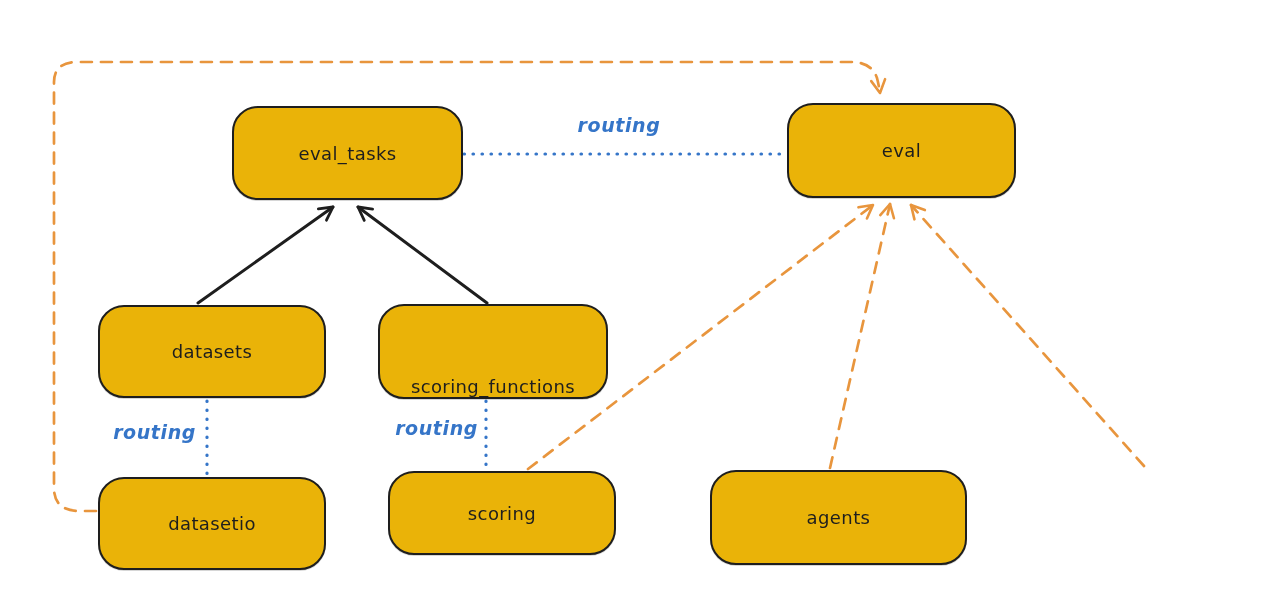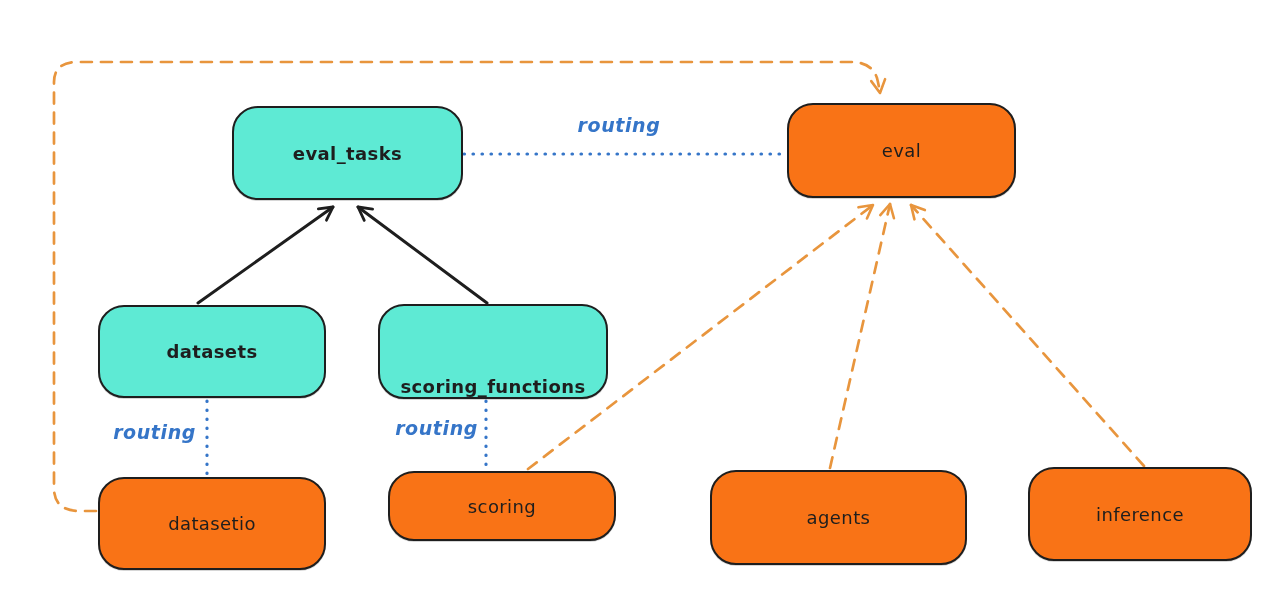--- a/index.html
+++ b/index.html
@@ -27,29 +27,29 @@
     border:2.6px solid #1e1e1e;
     border-radius:26px;
     display:flex;
     align-items:center;
     justify-content:center;
     font-size:18px;
     letter-spacing:0.4px;
     color:#1e1e1e;
     box-shadow:0 1px 0 rgba(30,30,30,0.18);
   }
-  .node.blue  { background:#5eead4;font-weight:bold; }
-  .node.green { background:#f97316; }
+  .node.blue  { background:#eab308; }
+  .node.green { background:#eab308; }
 
   #node-eval-tasks        { left:232px; top:106px; width:231px; height:94px; }
   #node-eval              { left:787px; top:103px; width:229px; height:95px; }
   #node-datasets          { left:98px;  top:305px; width:228px; height:93px;align-items:center; }
   #node-scoring-functions { left:378px; top:304px; width:230px; height:95px;align-items:flex-end; }
   #node-datasetio         { left:98px;  top:477px; width:228px; height:93px; }
-  #node-scoring           { left:388px; top:471px; width:228px; height:70px; }
+  #node-scoring           { left:388px; top:471px; width:228px; height:84px; }
   #node-agents            { left:710px; top:470px; width:257px; height:95px; }
   #node-inference         { left:1028px;top:467px; width:224px; height:94px; }
 
   .edge-label {
     position:absolute;
     color:#3575c8;
     font-size:19px;
     font-weight:700;
     letter-spacing:0.6px;
     font-style:italic;
@@ -101,21 +101,18 @@
   </div>
   <div class="node green" id="node-datasetio">
     <span>datasetio</span>
   </div>
   <div class="node green" id="node-scoring">
     <span>scoring</span>
   </div>
   <div class="node green" id="node-agents">
     <span>agents</span>
   </div>
-  <div class="node green" id="node-inference">
-    <span>inference</span>
-  </div>
 
   <div class="edge-label" id="label-routing-top">routing</div>
   <div class="edge-label" id="label-routing-left">routing</div>
   <div class="edge-label" id="label-routing-mid">routing</div>
 
 </div>
 
 </body></html>

